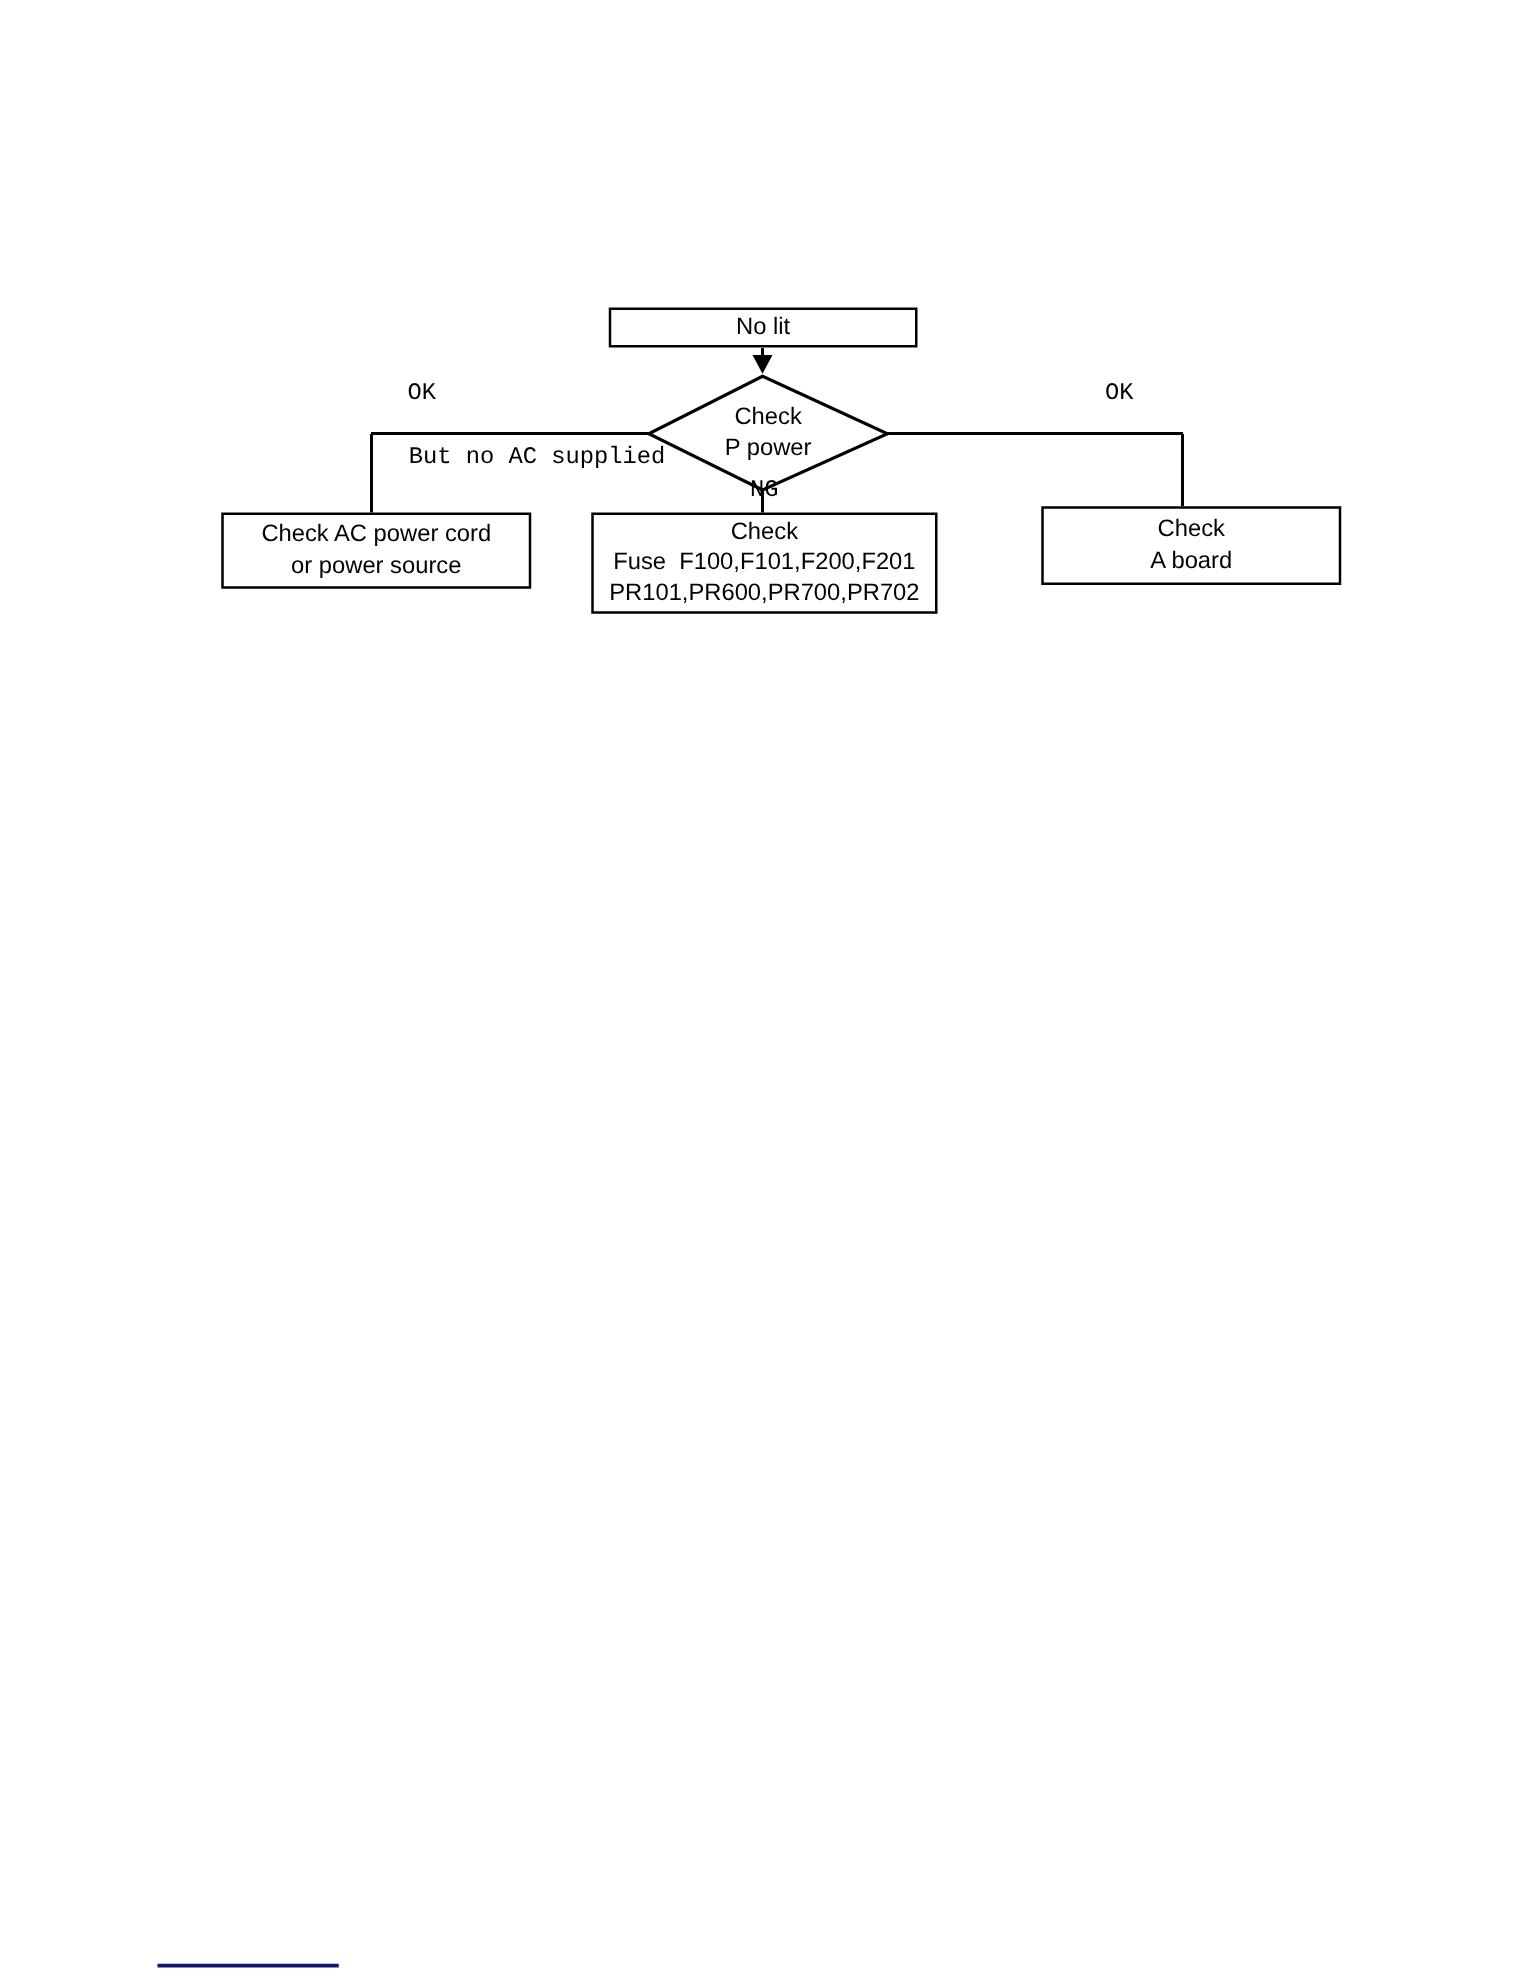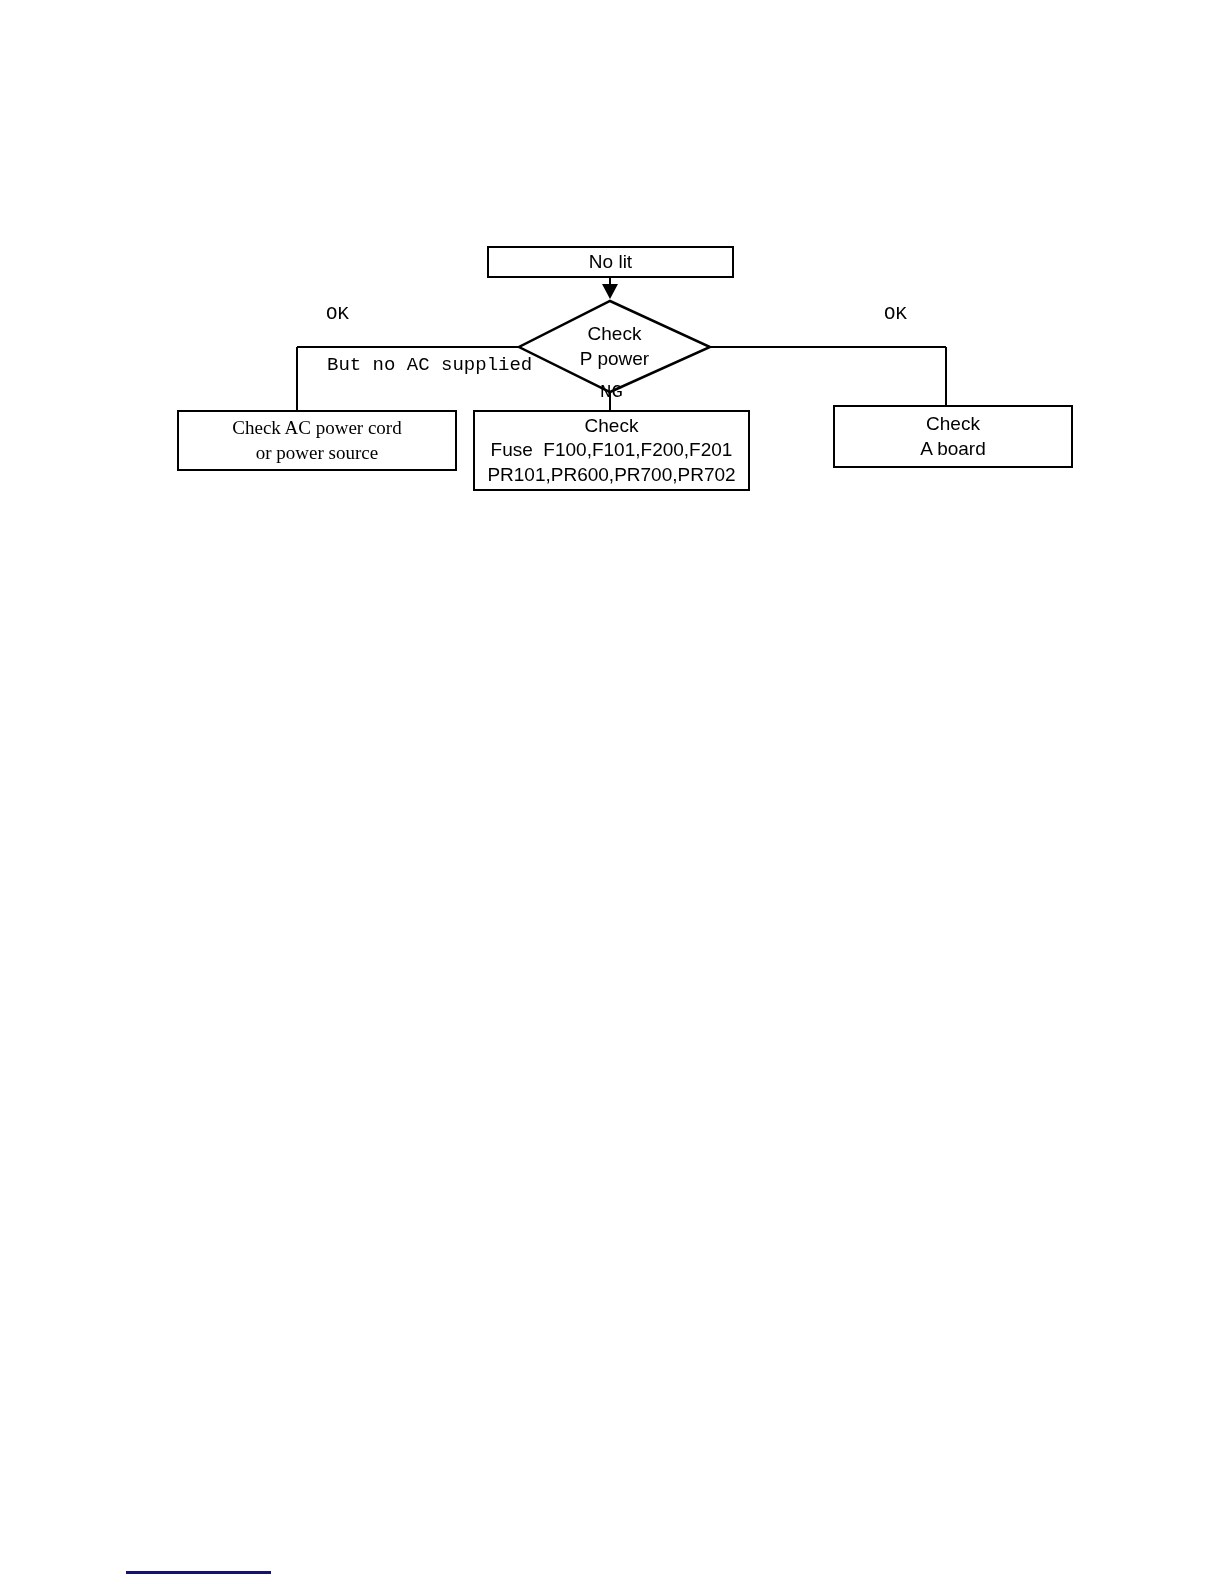--- a/index.html
+++ b/index.html
@@ -47,23 +47,22 @@
   #node-start {
     left: 487px;
     top: 246px;
     width: 247px;
     height: 32px;
     font-size: 19px;
   }
   #node-left {
     left: 177px;
     top: 410px;
-    width: 280px;
+    width: 248px;
     height: 61px;
-    font-family: Liberation Serif, serif;
   }
   #node-center {
     left: 473px;
     top: 410px;
     width: 277px;
     height: 81px;
   }
   #node-right {
     left: 833px;
     top: 405px;

